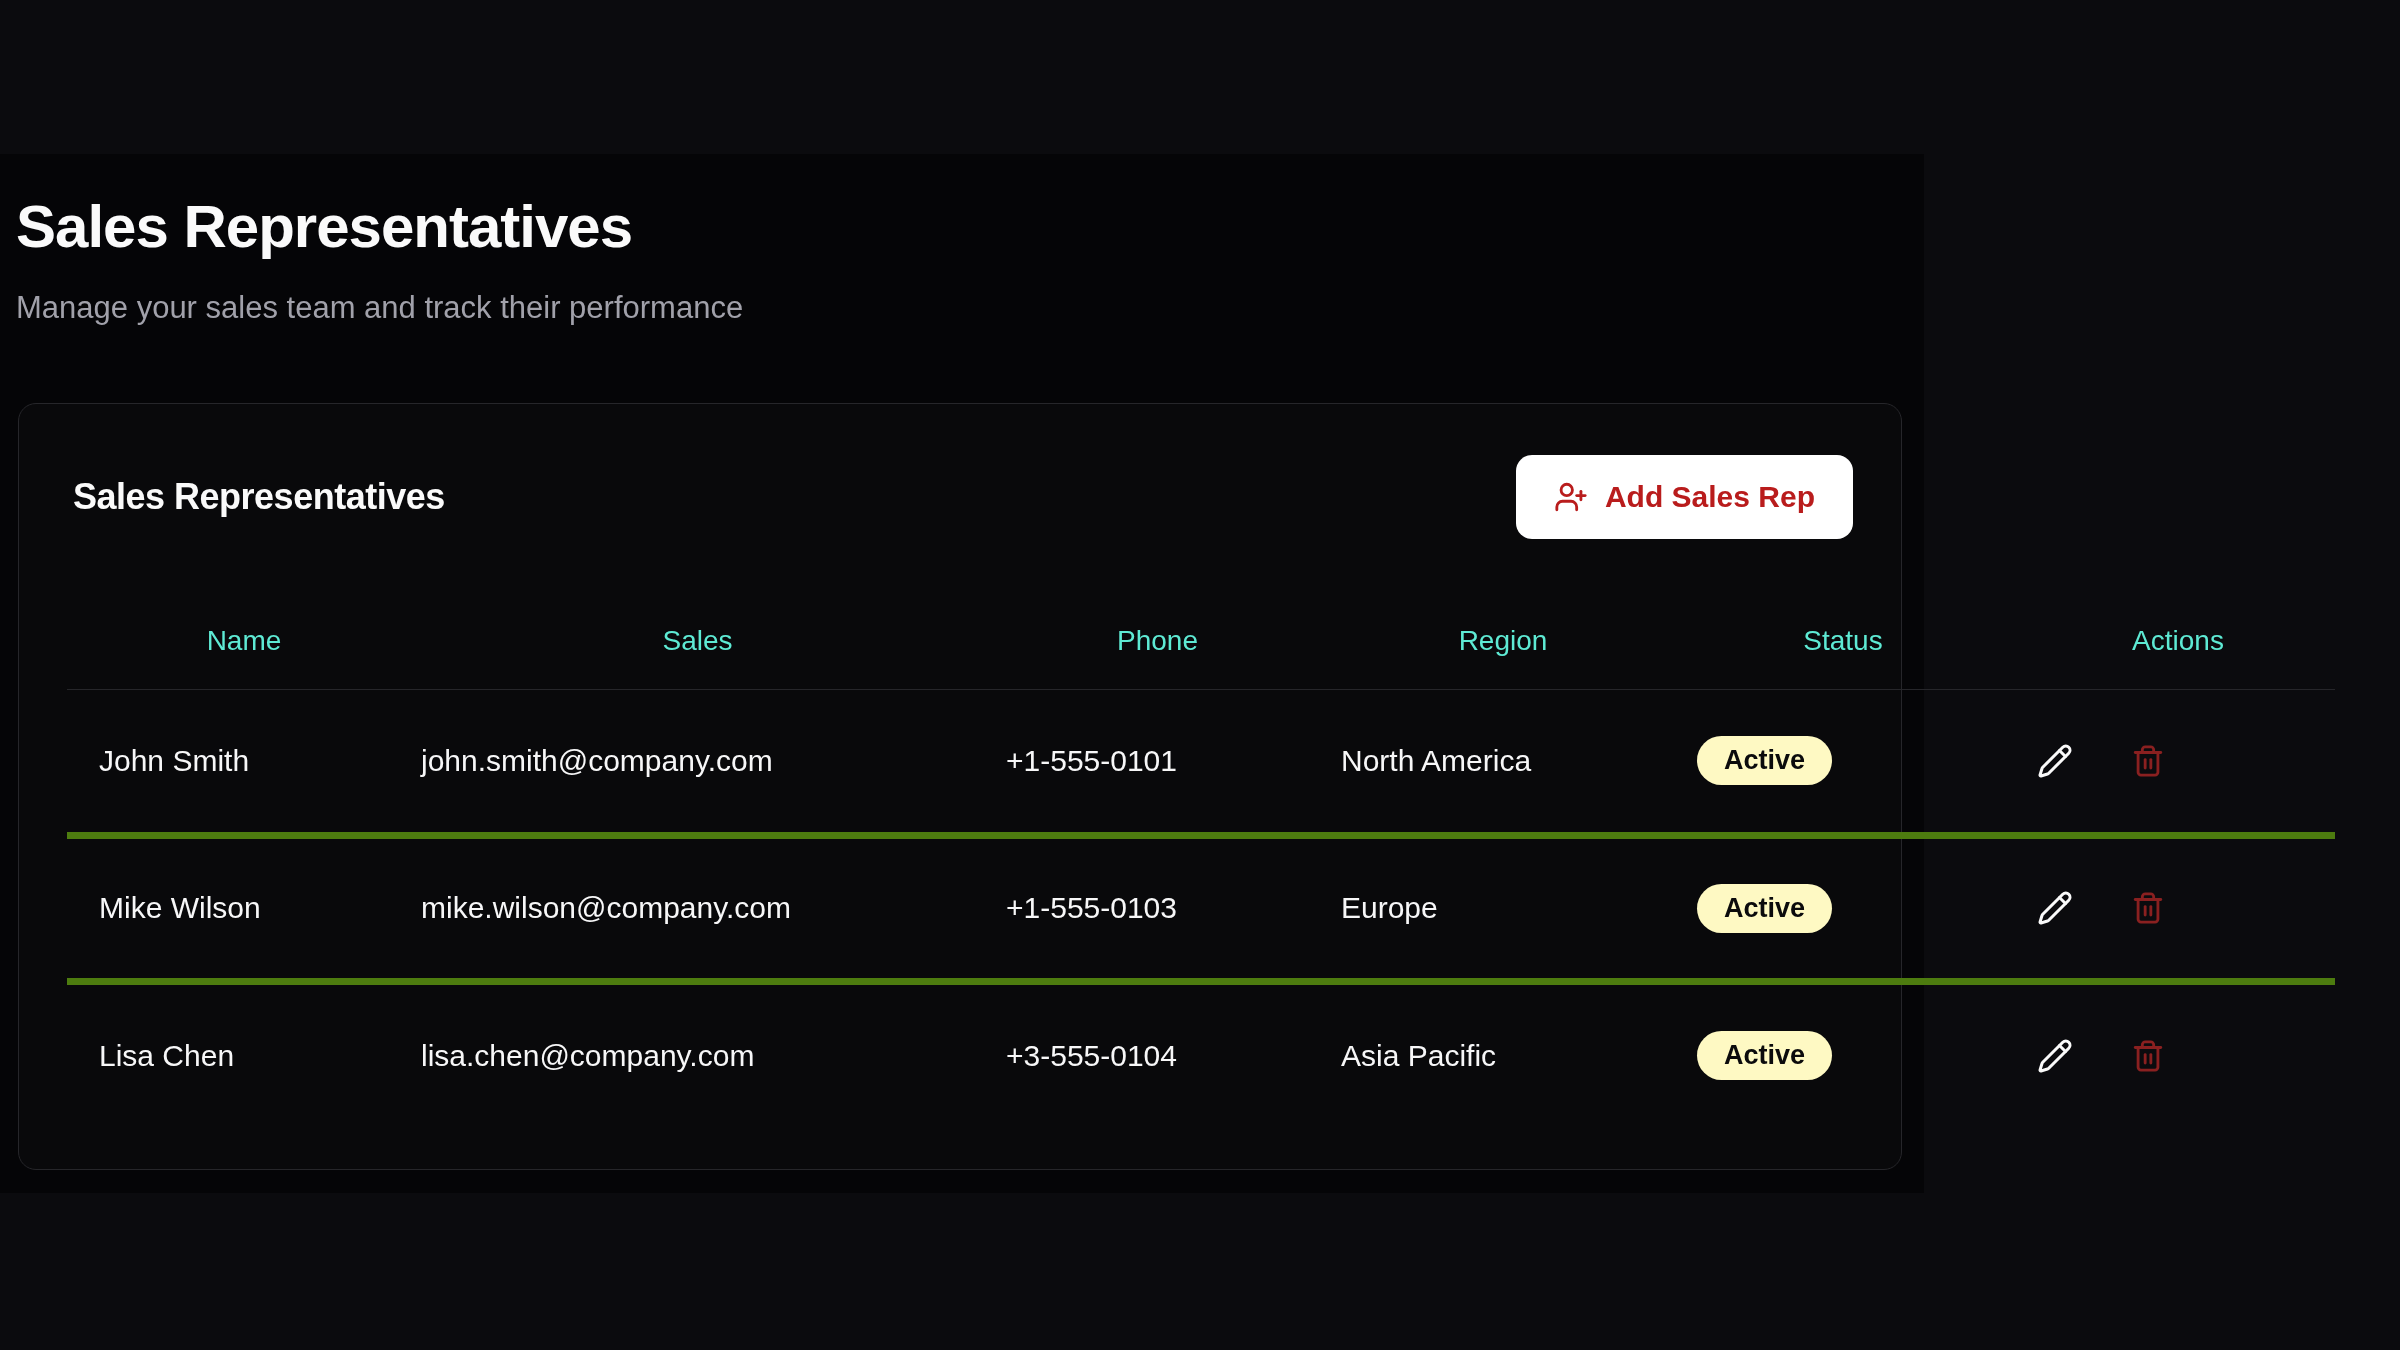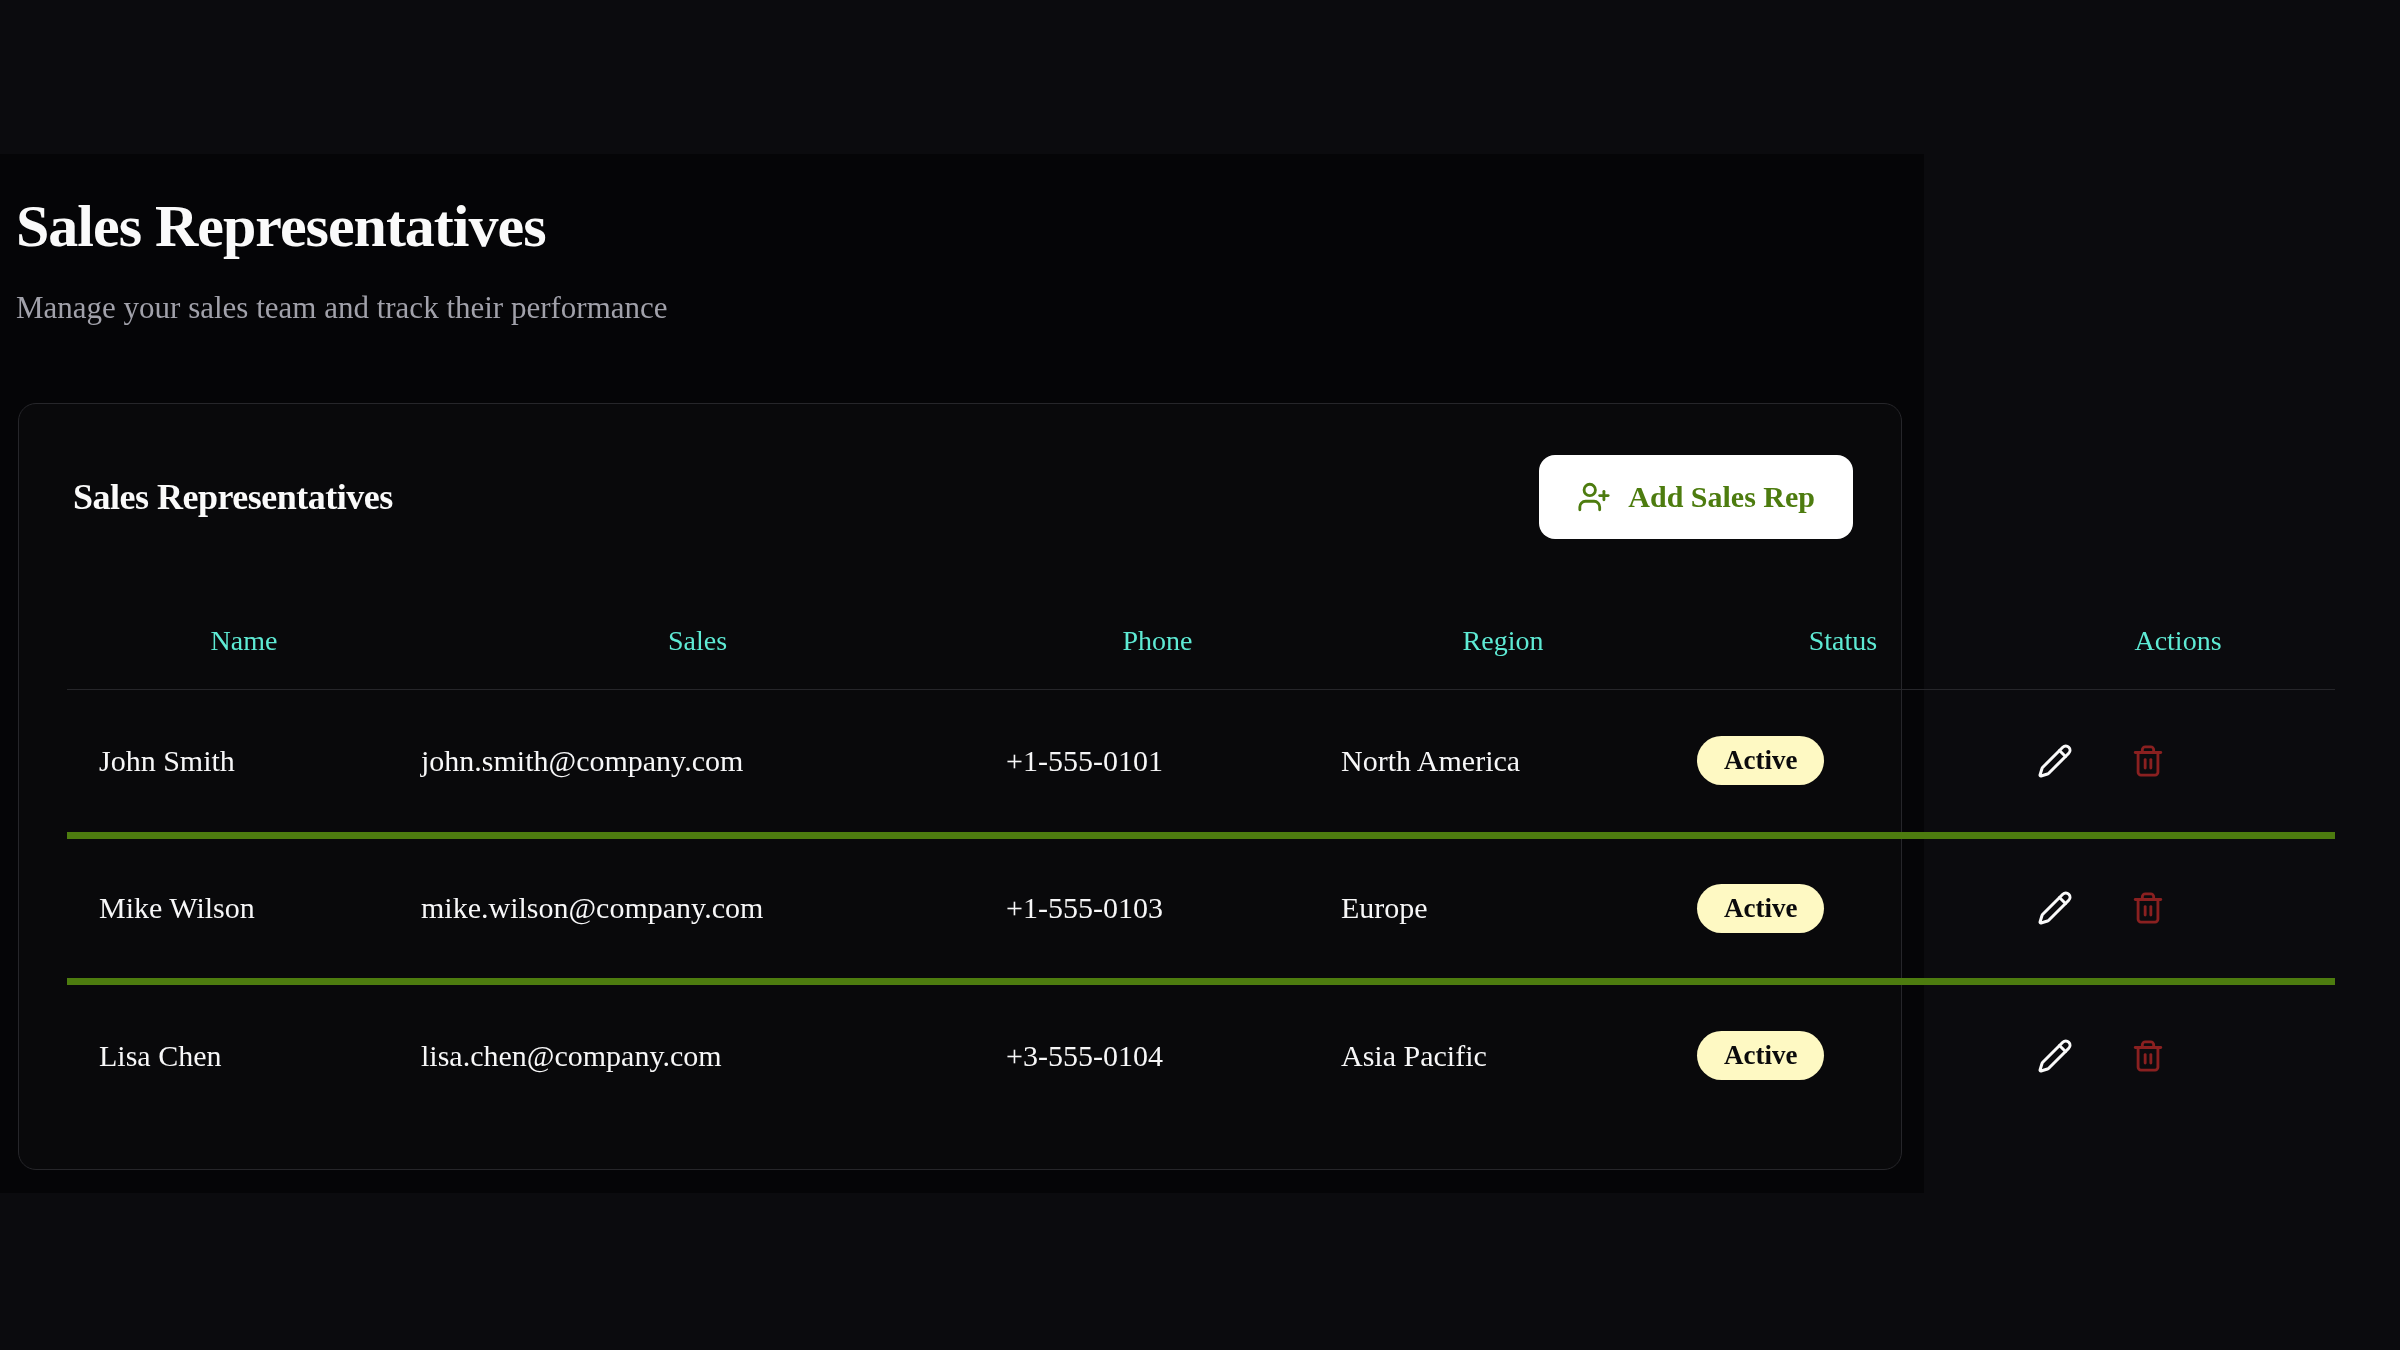--- a/index.html
+++ b/index.html
@@ -3,21 +3,21 @@
 <meta charset="utf-8">
 <style>
   * { margin:0; padding:0; box-sizing:border-box; }
   html,body { width:2400px; height:1350px; }
   body {
     font-family:"Liberation Sans","DejaVu Sans",sans-serif;
     background:#0b0b0e;
     overflow:hidden;
     -webkit-font-smoothing:antialiased;
   }
-  .stage { position:relative; width:1924px; height:1350px; background:#0b0b0e;font-family:Liberation Serif, serif; }
+  .stage { position:relative; width:1924px; height:1350px; background:#0b0b0e; }
   .band-mid {
     position:absolute; left:0; top:154px; width:100%; height:1039px;
     background:#050507;
   }
   .content { position:absolute; inset:0; padding:0 18px; }
 
   h1.page-title {
     position:absolute; left:16px; top:192px;
     font-size:60px; font-weight:700; letter-spacing:-1px;
     color:#fafafa; line-height:1.15;
@@ -37,21 +37,21 @@
   .card-head {
     display:flex; align-items:center; justify-content:space-between;
     height:90px; padding-left:6px;
   }
   .card-title {
     font-size:36px; font-weight:700; letter-spacing:-0.5px; color:#fafafa;
   }
   .add-btn {
     display:inline-flex; align-items:center; gap:17px;
     height:84px; padding:0 38px;
-    background:#ffffff; color:#4d7c0f;
+    background:#ffffff; color:#b91c1c;
     border:none; border-radius:16px;
     font-family:inherit; font-size:30px; font-weight:600;
     cursor:pointer;
   }
   .add-btn svg { width:34px; height:34px; }
 
   table.reps {
     width:100%; margin-top:51px; border-collapse:collapse; table-layout:fixed;
   }
   thead th {

